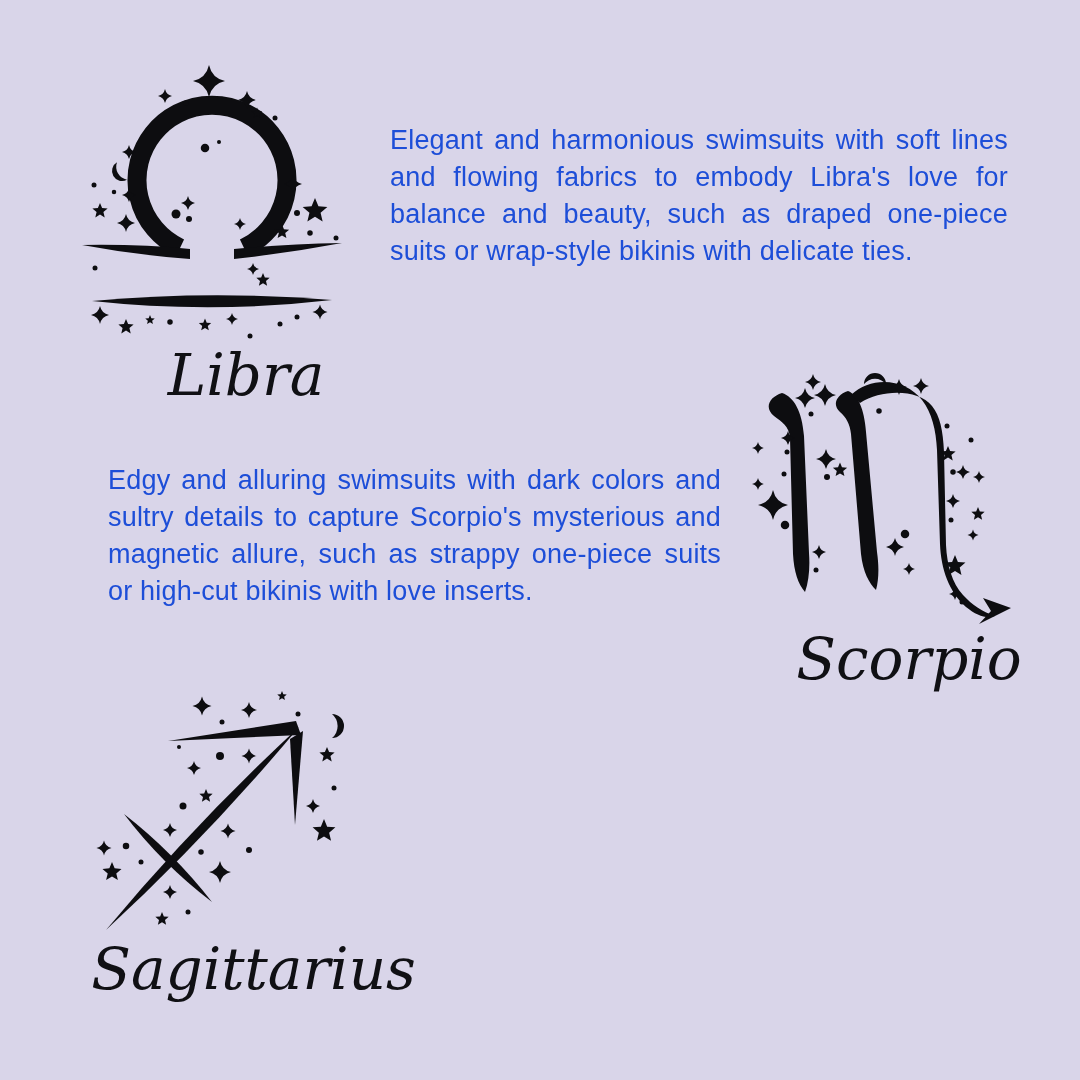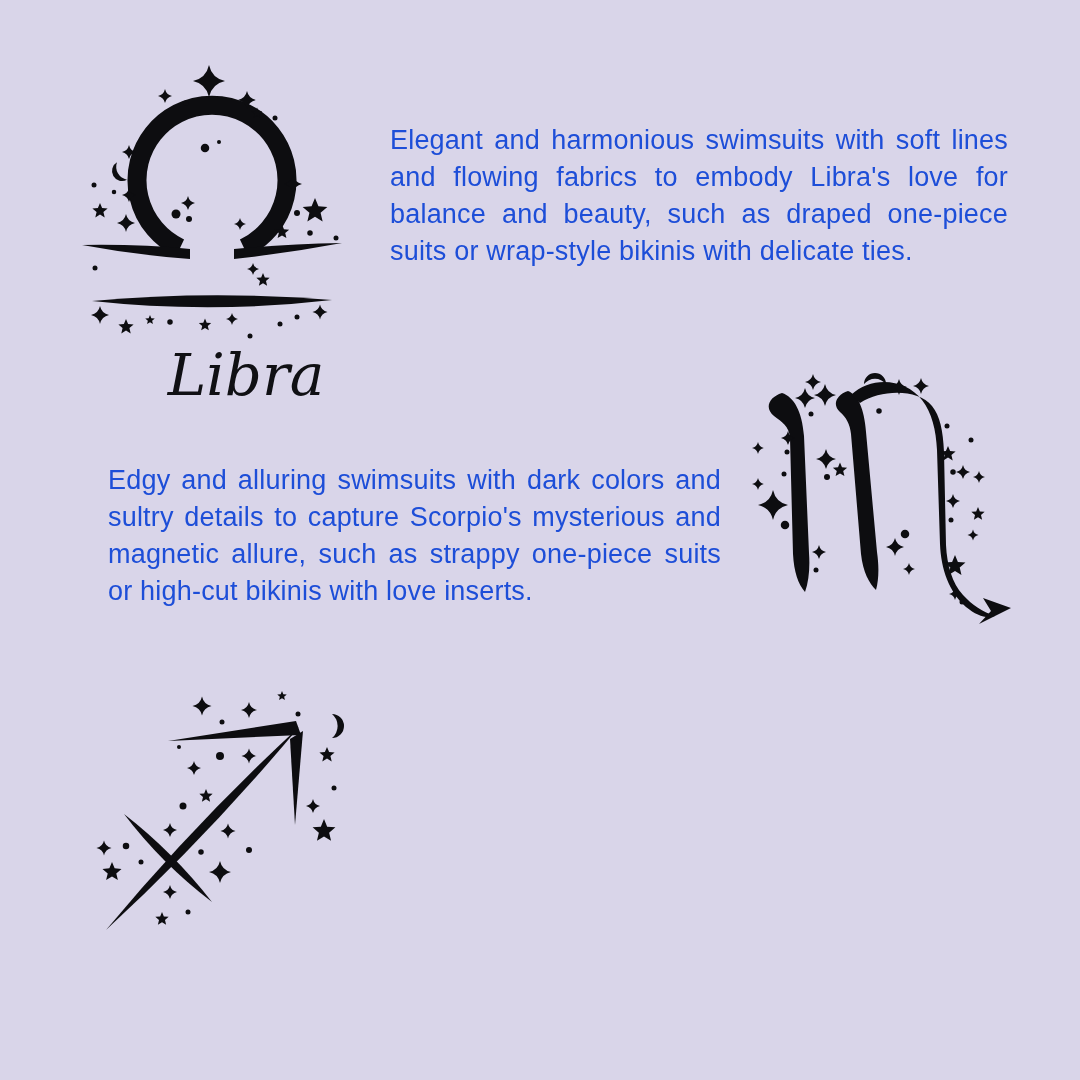--- a/index.html
+++ b/index.html
@@ -122,20 +122,21 @@
         <use href="#dot" transform="translate(172,172) scale(0.85)"></use>
         <use href="#sp4" transform="translate(162,185) scale(0.9)"></use>
         <use href="#sp4" transform="translate(176,207) scale(0.6)"></use>
         <use href="#st5" transform="translate(222,204) scale(1.1)"></use>
         <use href="#sp4" transform="translate(86,190) scale(0.7)"></use>
         <use href="#dot" transform="translate(83,208) scale(0.5)"></use>
         <use href="#sp4" transform="translate(222,232) scale(0.6)"></use>
         <use href="#dot" transform="translate(229,240) scale(0.5)"></use>
       </g>
   </svg>
+  <div class="sign-label" style="left:718px;top:628px;width:310px">Scorpio</div>
 
   <svg class="symbol" style="left:62px;top:672px" width="320" height="278" viewBox="0 0 320 278">
     <path class="ink" d="M44,258 Q147,163 237,55 Q134,150 44,258 Z"></path>
     <path class="ink" d="M62,142 Q111,180 150,230 Q100,192 62,142 Z"></path>
     <path class="ink" d="M106,69 L234,49 L239,63 Z"></path>
     <path class="ink" d="M228,67 L241,59 L233,153 Z"></path>
     <g class="deco" id="sag-deco">
         <use href="#sp4" transform="translate(140,34) scale(0.95)"></use>
         <use href="#sp4" transform="translate(187,38) scale(0.8)"></use>
         <use href="#st5" transform="translate(220,24) scale(0.5)"></use>
@@ -159,14 +160,15 @@
         <use href="#sp4" transform="translate(158,200) scale(1.1)"></use>
         <use href="#dot" transform="translate(64,174) scale(0.65)"></use>
         <use href="#sp4" transform="translate(42,176) scale(0.75)"></use>
         <use href="#st5" transform="translate(50,200) scale(1)"></use>
         <use href="#dot" transform="translate(79,190) scale(0.5)"></use>
         <use href="#sp4" transform="translate(108,220) scale(0.7)"></use>
         <use href="#dot" transform="translate(126,240) scale(0.5)"></use>
         <use href="#st5" transform="translate(100,247) scale(0.7)"></use>
       </g>
   </svg>
+  <div class="sign-label" style="left:45px;top:938px;width:345px">Sagittarius</div>
 
 </div>
 
 </body></html>

